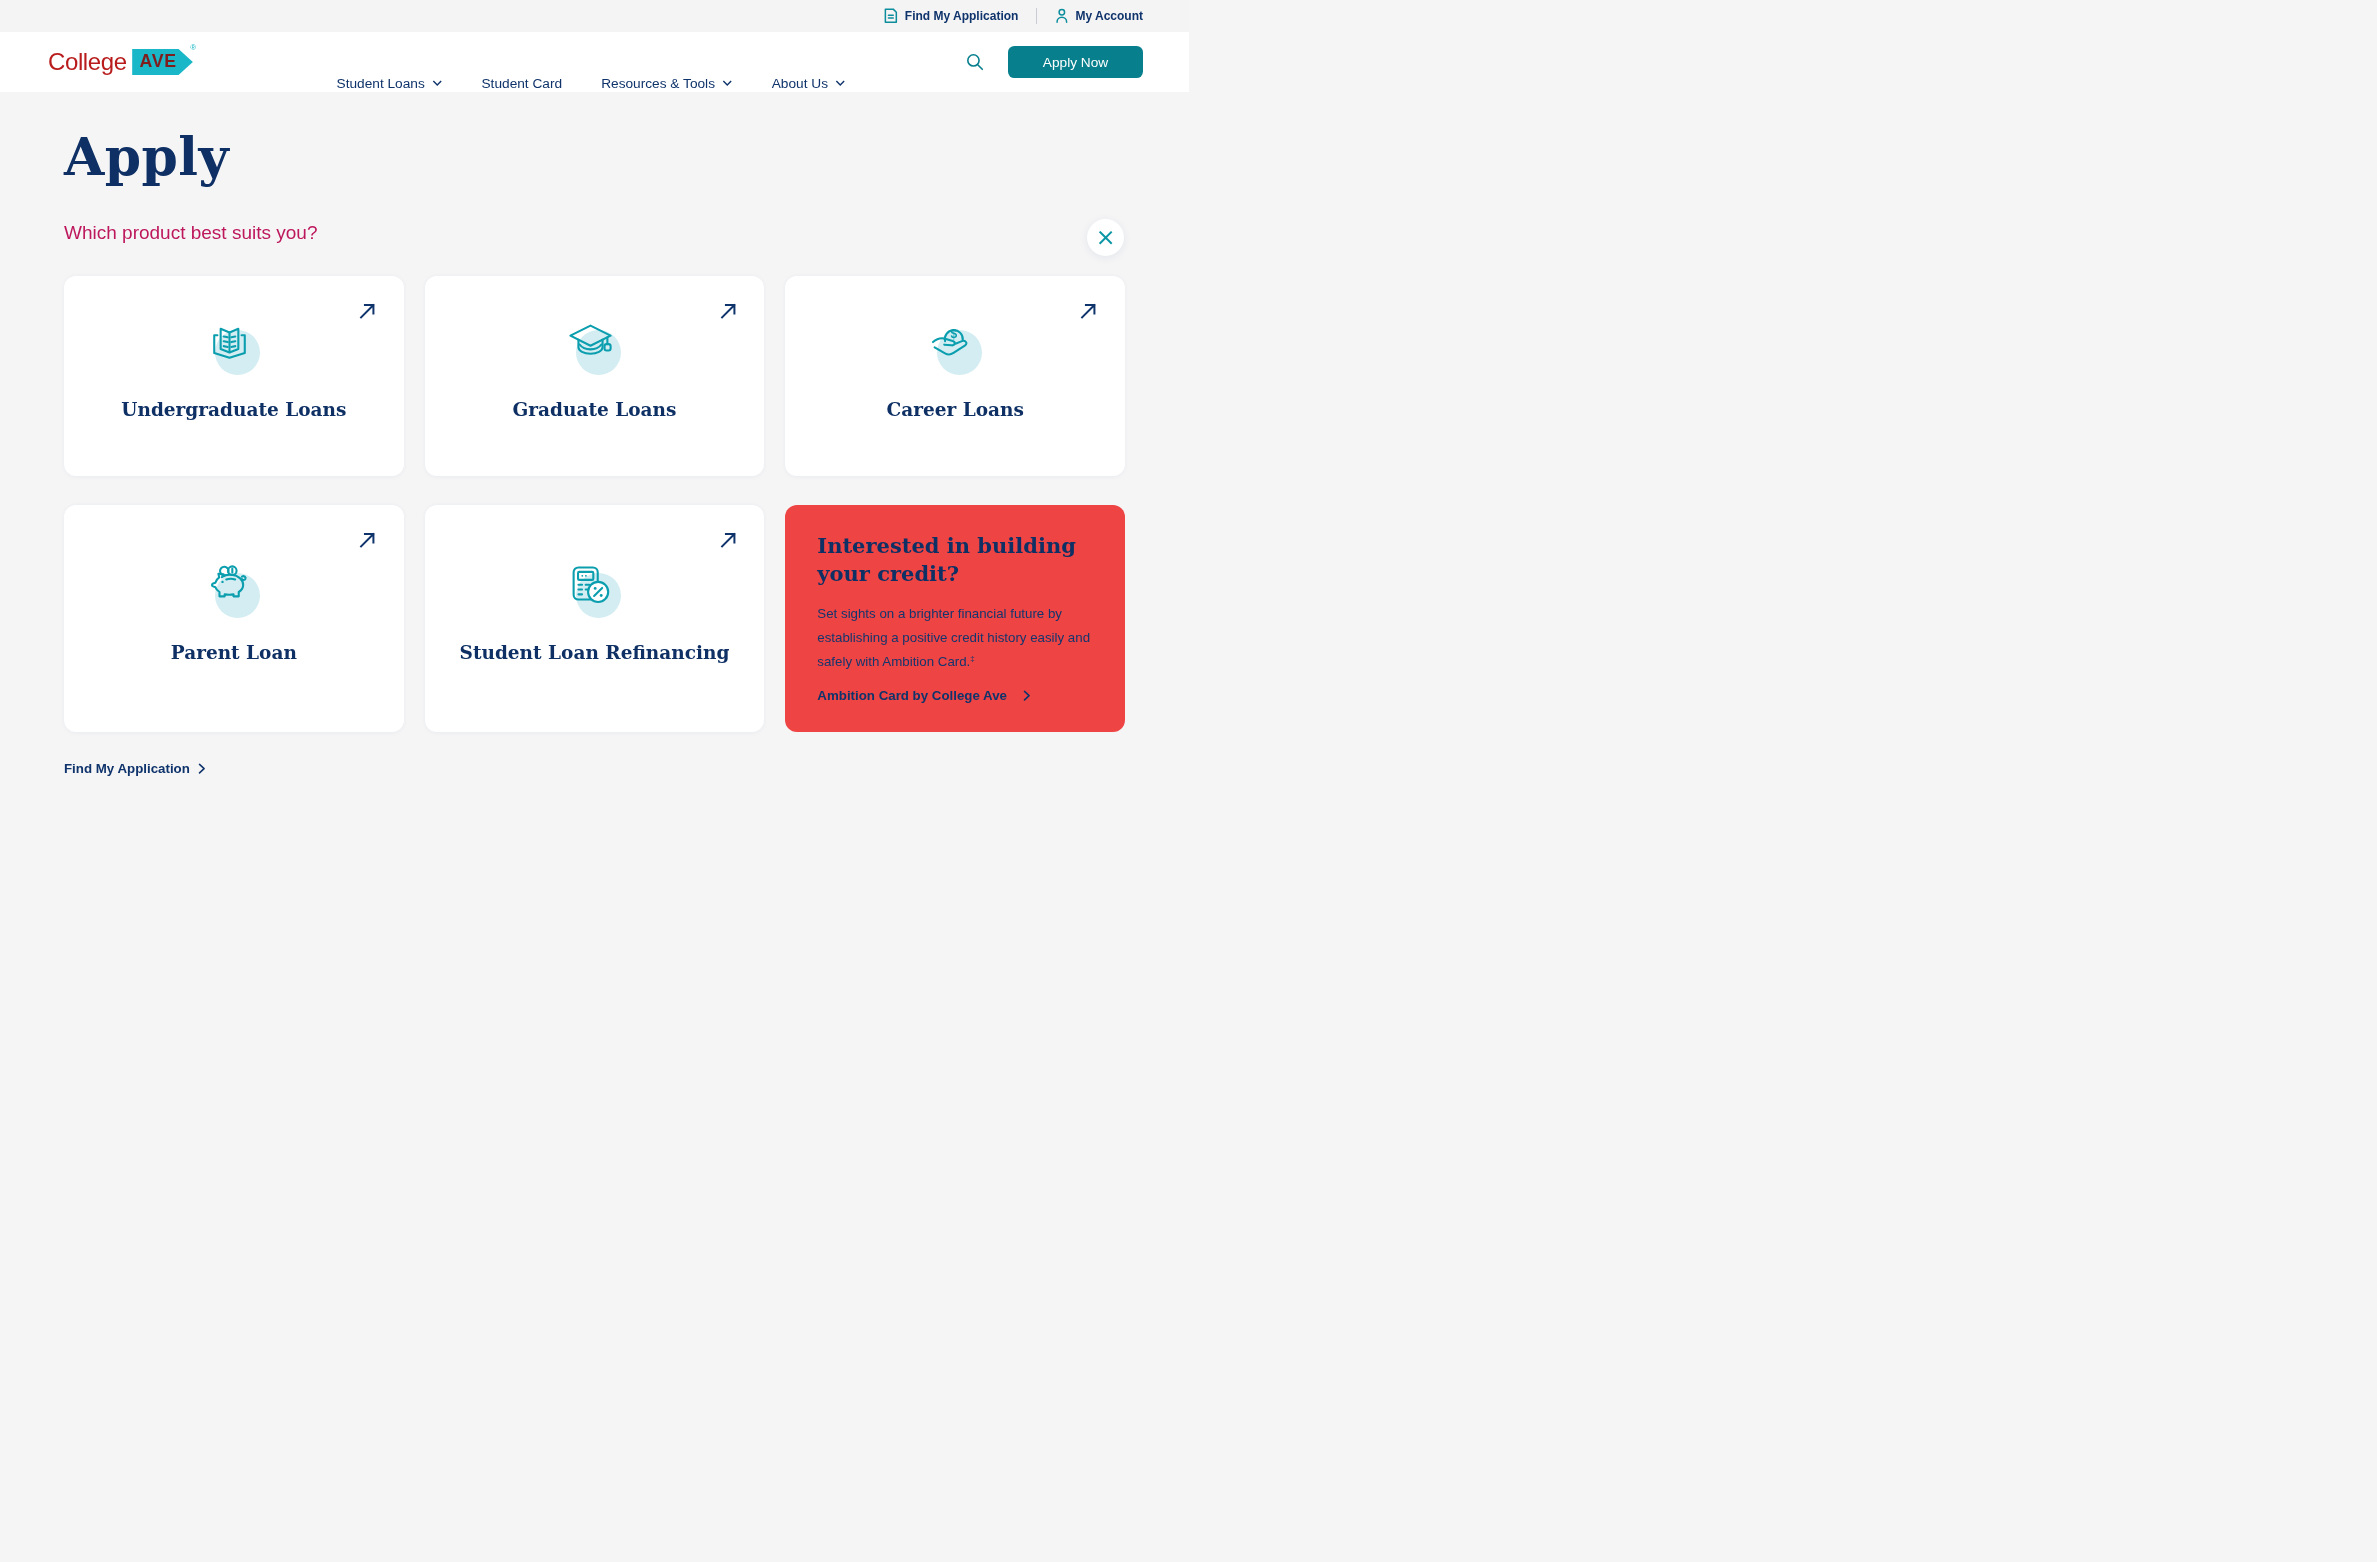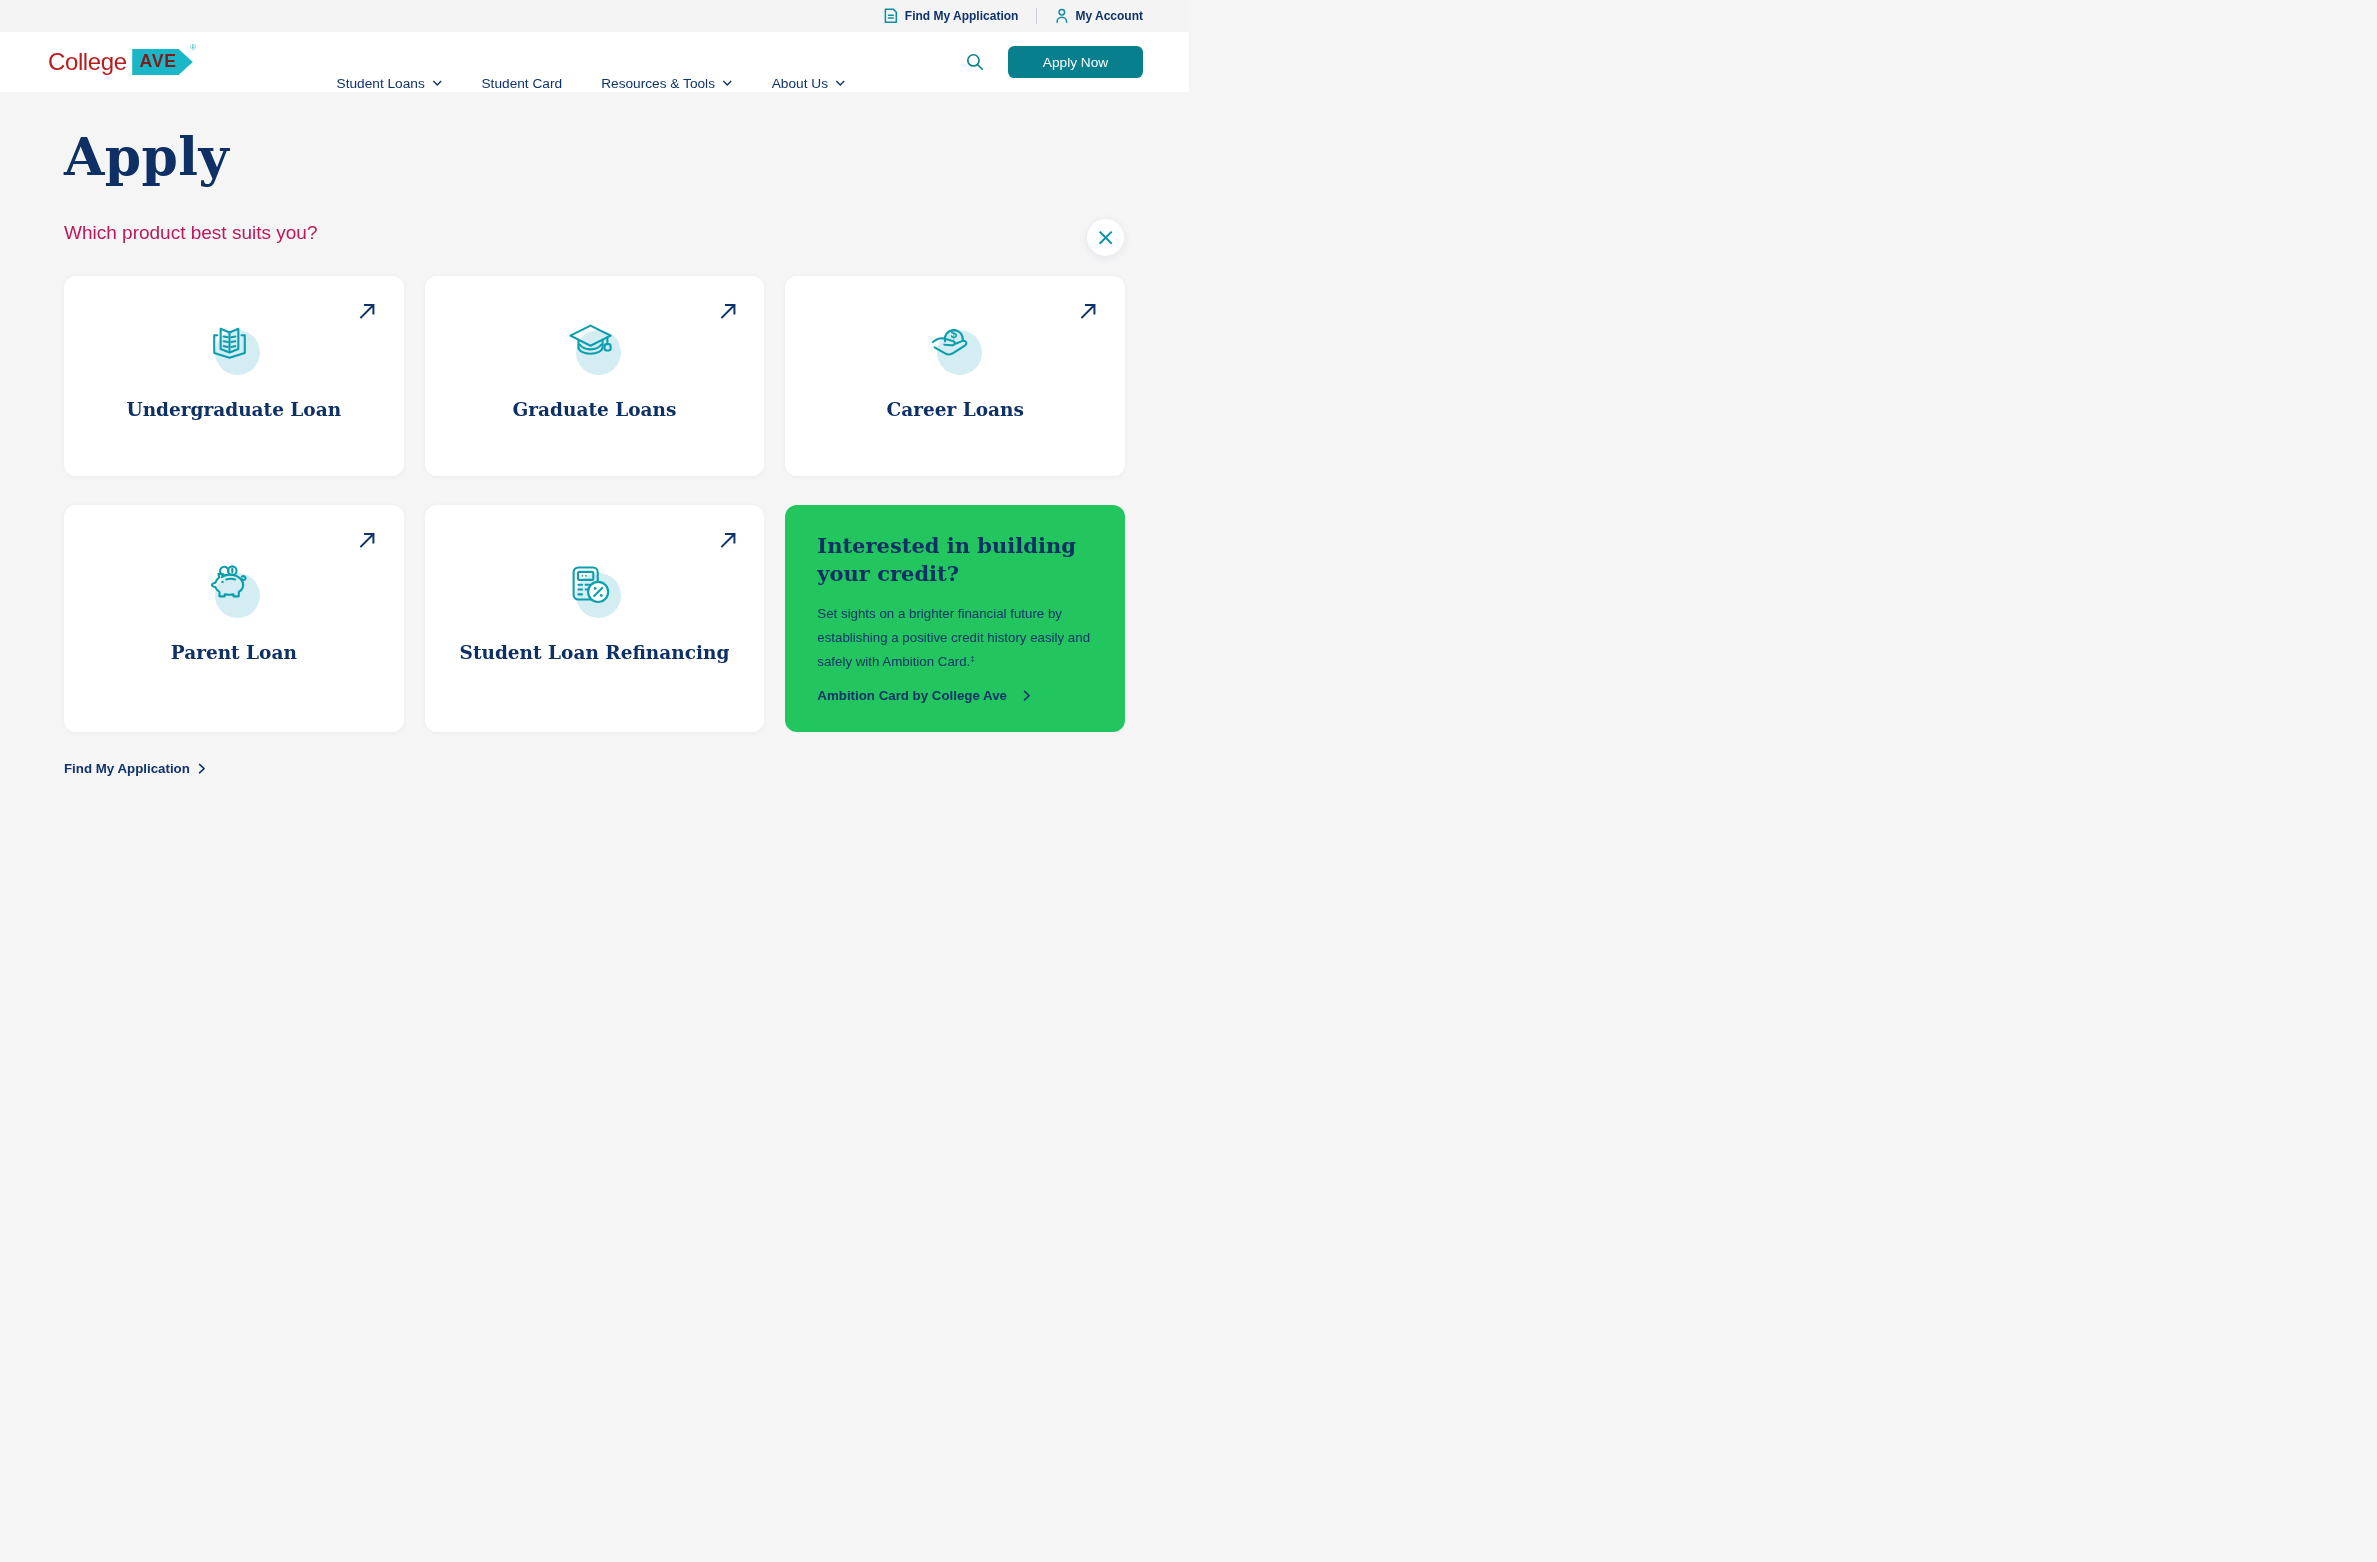--- a/index.html
+++ b/index.html
@@ -97,21 +97,21 @@
     position:absolute; left:8px; top:9.7px; width:45px; height:45px;
     border-radius:50%; background:#d3edf2;
   }
   .icon-wrap svg.product { position:absolute; left:0; top:0; }
   .card-title {
     font-family:"DejaVu Serif","Liberation Serif",serif;
     font-size:18.5px; font-weight:700; color:#0e3064; text-align:center;
   }
 
   .promo {
-    background:#22c55e; border-radius:12px;
+    background:#ef4444; border-radius:12px;
     padding:27px 32px 12px 32px;
   }
   .promo-title {
     font-family:"DejaVu Serif","Liberation Serif",serif;
     font-size:21px; font-weight:700; color:#0e3064; line-height:1.35;
   }
   .promo-body {
     margin-top:13px; font-size:13.3px; color:#14356d; line-height:1.8;
   }
   .promo-body sup { font-size:8px; }
@@ -210,21 +210,21 @@
         <span class="icon-wrap">
           <span class="icon-bg"></span>
           <svg class="product" width="45" height="45" viewBox="0 0 56 56" fill="none" stroke="#0b9eae" stroke-width="2.6" stroke-linejoin="round" stroke-linecap="round">
             <path d="M13 19 H9 V41 l19 6 19 -6 V19 h-4"></path>
             <path d="M17 11 l11 4.5 11 -4.5 v25 l-11 4.5 -11 -4.5 z"></path>
             <path d="M28 15.5 V40"></path>
             <path d="M20.8 20.5 l5 1 M20.8 26.5 l5 1 M20.8 32.5 l5 1"></path>
             <path d="M30.2 21.5 l5 -1 M30.2 27.5 l5 -1 M30.2 33.5 l5 -1"></path>
           </svg>
         </span>
-        <h2 class="card-title">Undergraduate Loan</h2>
+        <h2 class="card-title">Undergraduate Loans</h2>
       </a>
 
       <a class="card">
         <svg class="card-arrow" width="18.5" height="18.5" viewBox="0 0 24 24" fill="none">
           <path d="M4 20 L20 4 M9 4 H20 V15" stroke="#0f336b" stroke-width="2.6" stroke-linecap="square"></path>
         </svg>
         <span class="icon-wrap">
           <span class="icon-bg"></span>
           <svg class="product" width="45" height="45" viewBox="0 0 56 56" fill="none" stroke="#0b9eae" stroke-width="2.6" stroke-linejoin="round" stroke-linecap="round">
             <path d="M28 7 L53 19.5 L28 32 L3 19.5 Z"></path>

